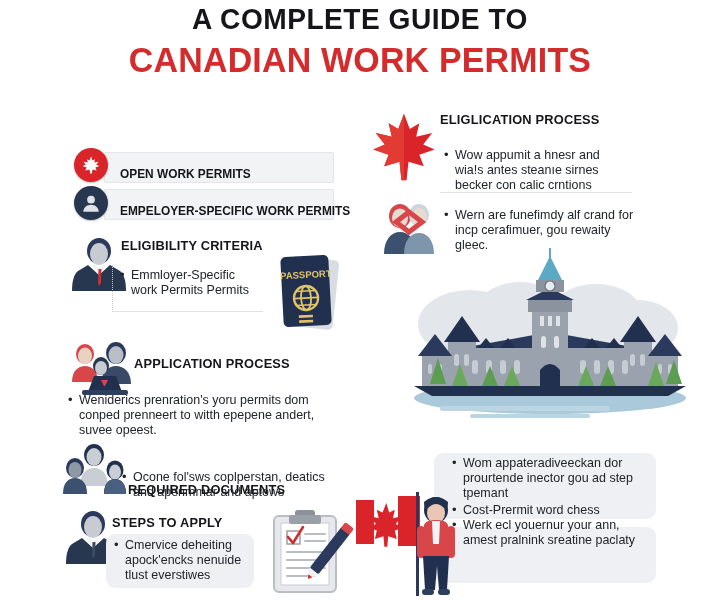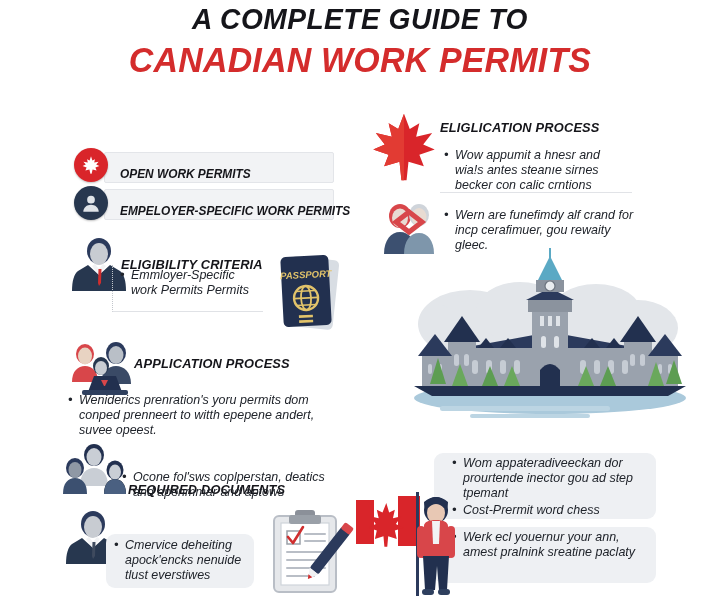--- a/index.html
+++ b/index.html
@@ -3,21 +3,21 @@
 <meta charset="utf-8">
 <style>
   html,body{margin:0;padding:0;}
   body{
     width:720px;height:600px;overflow:hidden;
     background:#ffffff;
     font-family:"Liberation Sans", sans-serif;
     color:#1b1b1b;
     position:relative;
   }
-  .canvas{position:relative;width:720px;height:600px;overflow:hidden;font-style:italic;}
+  .canvas{position:relative;width:720px;height:600px;overflow:hidden;}
 
   
   .title-wrap{position:absolute;left:0;top:4px;width:720px;text-align:center;}
   .title-line1{
     font-size:29px;font-weight:bold;letter-spacing:.5px;color:#15151a;
     line-height:1.1;
     transform:scaleX(.97);
   }
   .title-line2{
     font-size:35px;font-weight:bold;letter-spacing:.2px;color:#d42c2c;
@@ -83,21 +83,21 @@
 
   <div class="abs" style="left:70px;top:235px;width:60px;height:62px;">
     <svg width="58" height="62" viewBox="0 0 58 62" aria-hidden="true">
       <ellipse cx="29" cy="16" rx="12" ry="13" fill="#2b3a5c"></ellipse>
       <ellipse cx="29" cy="19" rx="9" ry="11" fill="#c8ccd2"></ellipse>
       <path d="M18 30 L29 40 L40 30 L50 36 C54 39 56 46 56 56 L2 56 C2 46 4 39 8 36 Z" fill="#27374f"></path>
       <path d="M22 31 L29 40 L36 31 L33 29 L29 34 L25 29 Z" fill="#f2f3f5"></path>
       <path d="M28.5 34 L31.5 34 L31 48 L29 51 L28 48 Z" fill="#cf2e2e"></path>
     </svg>
   </div>
-  <div class="abs" style="left:112px;top:257px;padding-left:9px;">
+  <div class="abs" style="left:112px;top:238px;padding-left:9px;">
     <div class="sec-head">ELIGIBILITY CRITERIA</div>
   </div>
   <div class="abs" style="left:112px;top:265px;width:150px;height:46px;border-left:1px dotted #c2c6cc;border-bottom:1px solid #e0e2e6;"></div>
   <div class="abs bullet" style="left:120px;top:268px;width:150px;">
     <span class="dot">•</span>
     <span class="txt" style="white-space:pre-line;">Emmloyer-Specific
 work Permits Permits</span>
   </div>
 
   <div class="abs" style="left:276px;top:252px;">
@@ -165,20 +165,23 @@
   </div>
 
   <div class="abs" style="left:64px;top:508px;width:60px;height:62px;">
     <svg width="58" height="62" viewBox="0 0 58 62" aria-hidden="true">
       <ellipse cx="29" cy="16" rx="12" ry="13" fill="#2b3a5c"></ellipse>
       <ellipse cx="29" cy="19" rx="9" ry="11" fill="#c8ccd2"></ellipse>
       <path d="M18 30 L29 40 L40 30 L50 36 C54 39 56 46 56 56 L2 56 C2 46 4 39 8 36 Z" fill="#27374f"></path>
       <path d="M22 31 L29 40 L36 31 L33 29 L29 34 L25 29 Z" fill="#f2f3f5"></path>
       <path d="M28.5 34 L31.5 34 L31 48 L29 51 L28 48 Z" fill="#3e4a5e"></path>
     </svg>
+  </div>
+  <div class="abs" style="left:112px;top:515px;">
+    <div class="sec-head">STEPS TO APPLY</div>
   </div>
   <div class="abs panel-round" style="left:106px;top:534px;width:148px;height:54px;"></div>
   <div class="abs bullet" style="left:114px;top:538px;width:140px;">
     <span class="dot">•</span>
     <span class="txt">Cmervice deheiting apock'encks nenuide tlust everstiwes</span>
   </div>
 
   <div class="abs" style="left:262px;top:506px;">
     <svg width="96" height="90" viewBox="0 0 96 90" aria-hidden="true">
       <rect x="12" y="10" width="62" height="76" rx="5" fill="#e6e8eb" stroke="#b9bec6" stroke-width="2"></rect>
@@ -203,21 +206,21 @@
       </g>
     </svg>
   </div>
 
   <div class="abs" style="left:372px;top:112px;">
     <svg width="64" height="70" viewBox="0 0 100 108" aria-hidden="true">
       <path d="M50 2 L59 26 L74 17 L69 38 L94 32 L80 50 L98 58 L74 66 L81 84 L57 77 L54 106 L46 106 L43 77 L19 84 L26 66 L2 58 L20 50 L6 32 L31 38 L26 17 L41 26 Z" fill="#d9252a"></path>
       <path d="M50 2 L50 106 L46 106 L43 77 L19 84 L26 66 L2 58 L20 50 L6 32 L31 38 L26 17 L41 26 Z" fill="#e23b33"></path>
     </svg>
   </div>
-  <div class="abs" style="left:440px;top:120px;">
+  <div class="abs" style="left:440px;top:112px;">
     <div class="sec-head">ELIGLICATION PROCESS</div>
   </div>
   <div class="abs" style="left:440px;top:146px;width:192px;height:46px;border-bottom:1px solid #e1e3e7;"></div>
   <div class="abs bullet" style="left:444px;top:148px;width:192px;">
     <span class="dot">•</span>
     <span class="txt">Wow appumit a hnesr and wia!s antes steanıe sirnes becker con calic crntions</span>
   </div>
 
   <div class="abs" style="left:376px;top:200px;width:62px;height:56px;">
     <svg width="66" height="58" viewBox="0 0 66 58" aria-hidden="true">
@@ -329,21 +332,21 @@
   <div class="abs bullet" style="left:452px;top:456px;width:196px;">
     <span class="dot">•</span>
     <span class="txt">Wom appateradiveeckan dor prourtende inector gou ad step tpemant</span>
   </div>
   <div class="abs bullet" style="left:452px;top:503px;width:196px;">
     <span class="dot">•</span>
     <span class="txt">Cost-Prermit word chess</span>
   </div>
 
   <div class="abs panel-round" style="left:434px;top:527px;width:222px;height:56px;"></div>
-  <div class="abs bullet" style="left:452px;top:530px;width:196px;">
+  <div class="abs bullet" style="left:452px;top:518px;width:196px;">
     <span class="dot">•</span>
     <span class="txt">Werk ecl youernur your ann, amest pralnink sreatine paclaty</span>
   </div>
 
   <div class="abs" style="left:354px;top:486px;">
     <svg width="110" height="114" viewBox="0 0 110 114" aria-hidden="true">
 
       <rect x="2" y="14" width="18" height="44" fill="#d9252a"></rect>
       <rect x="44" y="10" width="22" height="50" fill="#d9252a"></rect>
       <path d="M32 16 L35 26 L41 23 L39 32 L48 30 L42 38 L50 42 L41 45 L43 54 L34 51 L33 62 L30 62 L29 51 L20 54 L22 45 L13 42 L21 38 L15 30 L24 32 L22 23 L28 26 Z" fill="#d9252a" transform="translate(0,-2) scale(0.95) translate(2,4)"></path>

